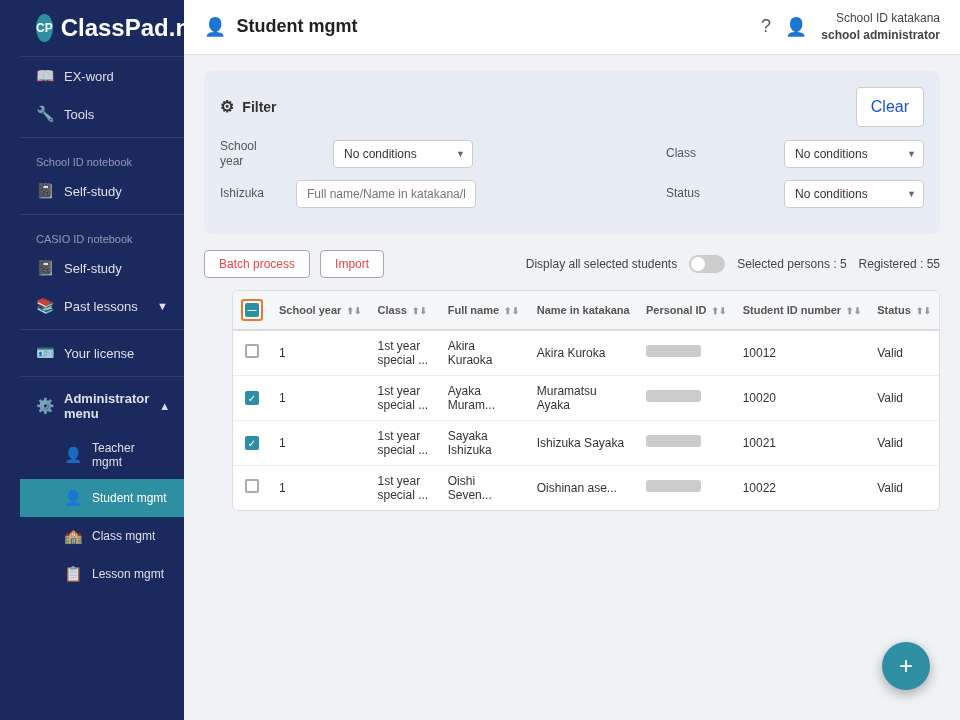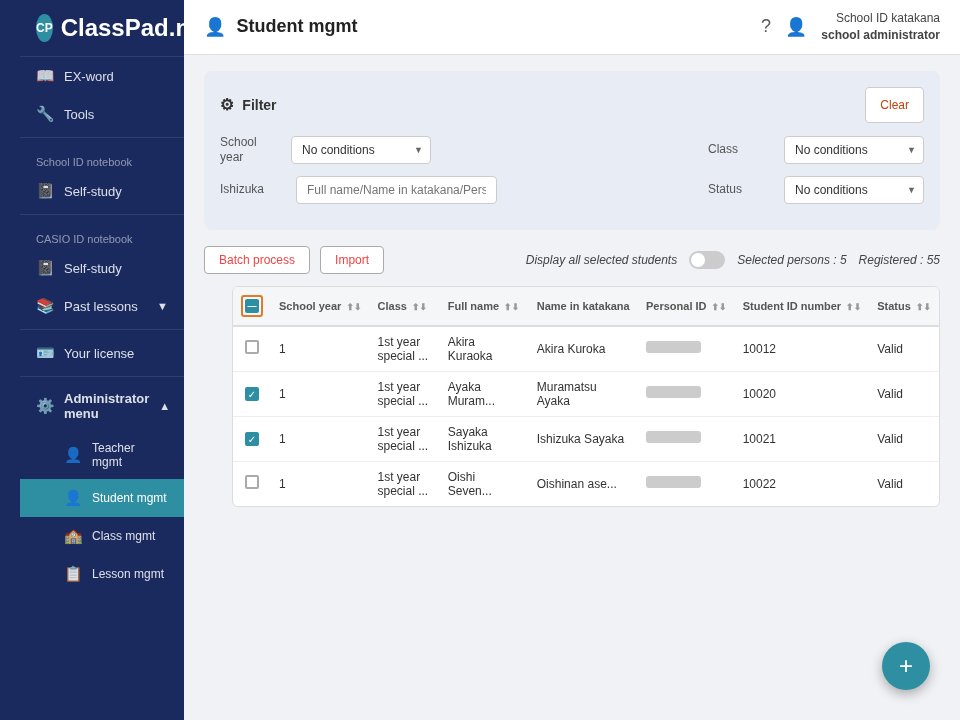--- a/index.html
+++ b/index.html
@@ -27,32 +27,32 @@
     .top-bar-user { text-align: right; font-size: 12px; color: #444; line-height: 1.4; }
 
     
     .content { flex: 1; overflow-y: auto; padding: 16px 20px; }
 
     
     .filter-card { background: #e8edf5; border-radius: 8px; padding: 16px; margin-bottom: 16px; }
     .filter-header { display: flex; align-items: center; justify-content: space-between; margin-bottom: 12px; }
     .filter-title { display: flex; align-items: center; gap: 8px; font-size: 14px; font-weight: 600; color: #333; }
     .filter-icon { font-size: 16px; }
-    .clear-btn { background: #fff; border: 1px solid #ccc; border-radius: 4px; padding: 10px 14px; font-size: 12px; cursor: pointer; color: #c2410c; }
+    .clear-btn { background: #fff; border: 1px solid #ccc; border-radius: 4px; padding: 10px 14px; font-size: 16px; cursor: pointer; color: #1d4ed8; }
     .filter-row { display: flex; align-items: center; gap: 16px; margin-bottom: 10px; }
     .filter-label { font-size: 12px; color: #555; min-width: 60px; line-height: 1.3; }
     .filter-select { background: #fff; border: 1px solid #ccc; border-radius: 4px; padding: 6px 28px 6px 10px; font-size: 12px; color: #333; cursor: pointer; appearance: none; min-width: 140px; position: relative; }
-    .select-wrapper { position: relative; display: inline-block; }
+    .select-wrapper { position: relative; display: inline-block; margin-left: 42px; }
     .select-wrapper::after { content: '▼'; position: absolute; right: 8px; top: 50%; transform: translateY(-50%); font-size: 9px; color: #666; pointer-events: none; }
     .filter-input { background: #fff; border: 1px solid #ccc; border-radius: 4px; padding: 6px 10px; font-size: 12px; color: #999; width: 300px; }
 
     
     .action-bar { display: flex; align-items: center; gap: 10px; margin-bottom: 12px; flex-wrap: wrap; }
     .btn-outline { background: #fff; border: 1px solid #aaa; border-radius: 4px; padding: 6px 14px; font-size: 12px; cursor: pointer; color: #ef4444; }
-    .action-right { margin-left: auto; display: flex; align-items: center; gap: 12px; font-size: 12px; color: #444; font-style: italic; }
+    .action-right { margin-left: auto; display: flex; align-items: center; gap: 12px; font-size: 12px; color: #444; }
     .toggle { width: 36px; height: 18px; background: #ccc; border-radius: 9px; display: inline-block; position: relative; cursor: pointer; }
     .toggle-knob { width: 14px; height: 14px; background: #fff; border-radius: 50%; position: absolute; top: 2px; left: 2px; transition: left 0.2s; }
 
     
     .table-container { background: #fff; border-radius: 6px; overflow: hidden; border: 1px solid #ddd; }
     table { width: 100%; border-collapse: collapse; font-size: 12px; }
     thead tr { background: #f5f6f8; border-bottom: 2px solid #ddd; }
     th { padding: 8px 8px; text-align: left; font-weight: 600; color: #555; font-size: 11px; white-space: nowrap; }
     th .sort-arrows { font-size: 9px; color: #999; margin-left: 2px; }
     td { padding: 8px 8px; border-bottom: 1px solid #eee; color: #333; vertical-align: middle; }

